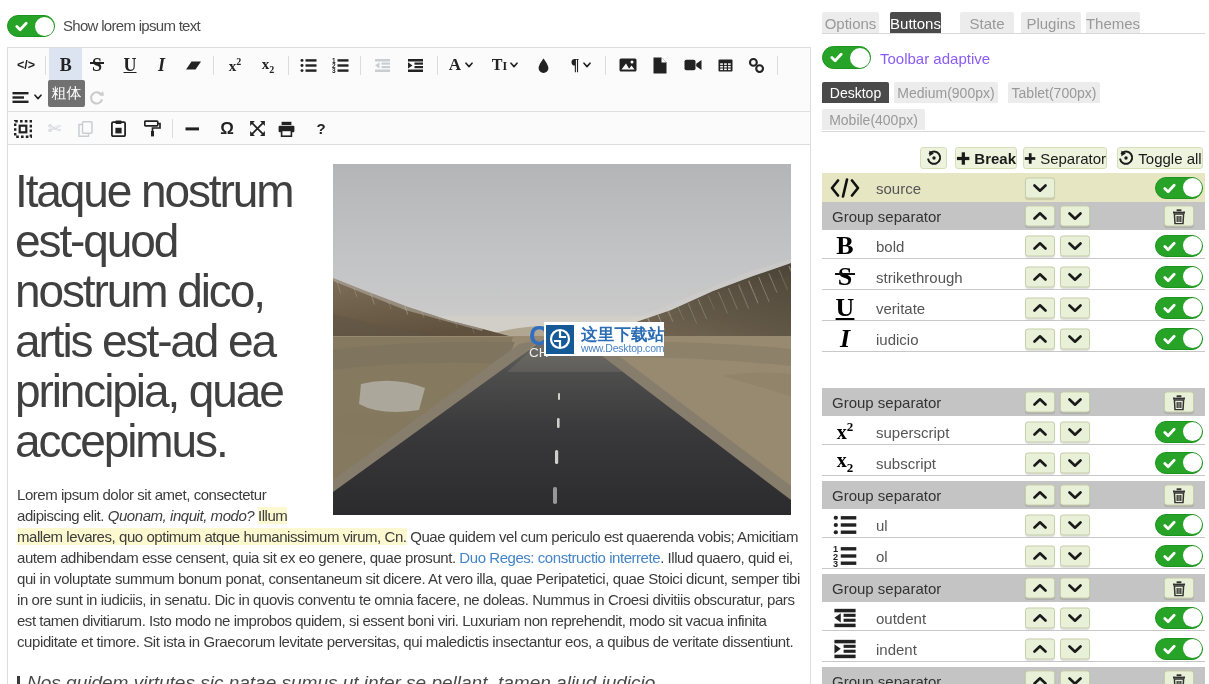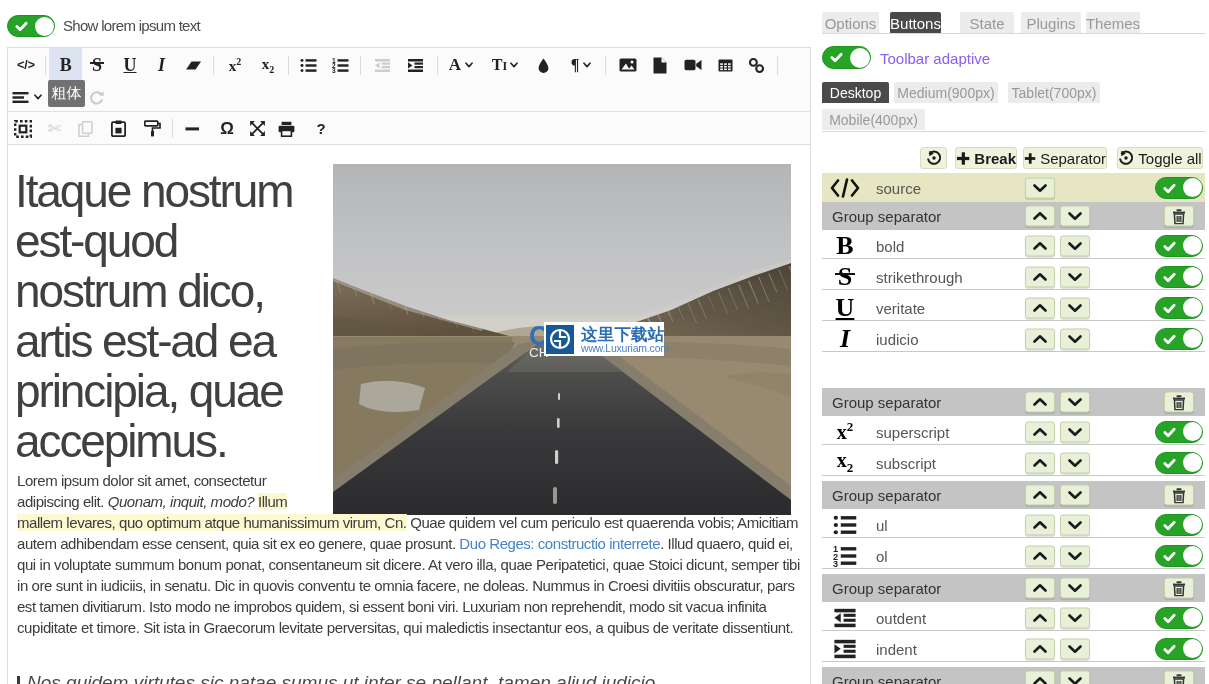--- a/index.html
+++ b/index.html
@@ -17,21 +17,21 @@
 #pane2 { height:34px; border-top:1px solid #e0e0e0; border-bottom:1px solid #ddd; }
 .tbtn { position:absolute; display:flex; align-items:center; justify-content:center; color:#222; }
 .tsep { position:absolute; width:1px; height:19px; background:#dcdcdc; }
 #tooltip { position:absolute; left:48px; top:80px; width:37px; height:27px;
   background:#717171; color:#fff; border-radius:2px; font-size:15px;
   display:flex; align-items:center; justify-content:center; z-index:5; }
 #content { position:relative; background:#fff; height:600px; }
 #heading { position:absolute; left:7px; top:21px; width:320px;
   font-size:46px; line-height:50px; color:#404040; letter-spacing:-2.1px; }
 #photo { position:absolute; left:325px; top:19px; width:458px; height:351px; }
-#para { position:absolute; left:9px; top:325px; width:900px;
+#para { position:absolute; left:9px; top:339px; width:900px;
   font-size:15px; line-height:21px; color:#3c3c3c; white-space:nowrap; letter-spacing:0.02px; }
 .hl { background:#fcf8cf; }
 .nr { letter-spacing:-0.45px; }
 .lnk { color:#4584c7; }
 #bquote { position:absolute; left:9px; top:531px; width:720px;
   border-left:3px solid #3a3a3a; padding-left:7px; line-height:14px;
   font-size:19px; font-style:italic; font-weight:normal; color:#4a4a4a; }
 #wmark { position:absolute; left:211px; top:158px; width:120px; height:34px;
   background:#fff; display:flex; align-items:center; z-index:3; }
 #wmark .logo { width:28px; height:29px; background:#155a96; margin-left:2px;
@@ -376,21 +376,21 @@
       <div id="wmCH">CH</div>
       <div id="wmark">
           <div class="logo">
             <svg width="22" height="22" viewBox="0 0 22 22">
               <circle cx="11" cy="11" r="9" fill="none" stroke="#fff" stroke-width="2.2"></circle>
               <path d="M11,2 V9 H 17 M11,20 V13 H5" stroke="#fff" stroke-width="2.2" fill="none"></path>
             </svg>
           </div>
       <div class="wt">
             <div class="t1">这里下载站</div>
-            <div class="t2">www.Luxuriam.com</div>
+            <div class="t2">www.Desktop.com</div>
           </div>
         </div>
     </div>
     <div id="para"><span class="nr">Lorem ipsum dolor sit amet, consectetur</span><br><span class="nr">adipiscing elit. <i>Quonam, inquit, modo?</i> <span class="hl">Illum</span></span><br><span style="letter-spacing:-0.450px;"><span class="hl">mallem levares, quo optimum atque humanissimum virum, Cn.</span> Quae quidem vel cum periculo est quaerenda vobis; Amicitiam</span><br><span style="letter-spacing:-0.448px;">autem adhibendam esse censent, quia sit ex eo genere, quae prosunt. <span class="lnk">Duo Reges: constructio interrete</span>. Illud quaero, quid ei,</span><br><span style="letter-spacing:-0.417px;">qui in voluptate summum bonum ponat, consentaneum sit dicere. At vero illa, quae Peripatetici, quae Stoici dicunt, semper tibi</span><br><span style="letter-spacing:-0.423px;">in ore sunt in iudiciis, in senatu. Dic in quovis conventu te omnia facere, ne doleas. Nummus in Croesi divitiis obscuratur, pars</span><br><span style="letter-spacing:-0.479px;">est tamen divitiarum. Isto modo ne improbos quidem, si essent boni viri. Luxuriam non reprehendit, modo sit vacua infinita</span><br><span style="letter-spacing:-0.400px;">cupiditate et timore. Sit ista in Graecorum levitate perversitas, qui maledictis insectantur eos, a quibus de veritate dissentiunt.</span></div>
     <div id="bquote">Nos quidem virtutes sic natae sumus ut inter se pellant, tamen aliud iudicio</div>
   </div>
 </div>
 <div id="tooltip">粗体</div>
 <div id="panel">
 <div class="tab " style="position:absolute;left:0px;top:12px;width:57px;">Options</div>

